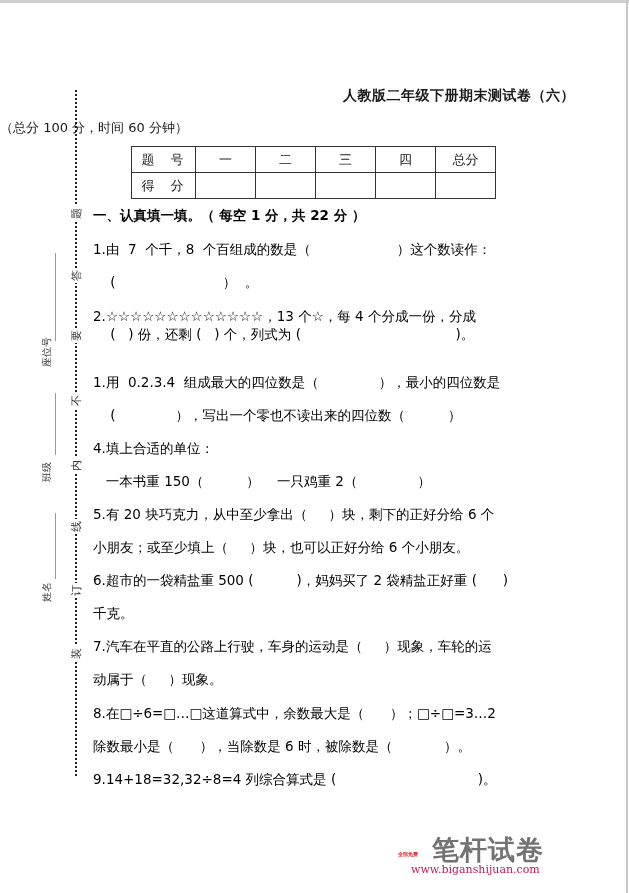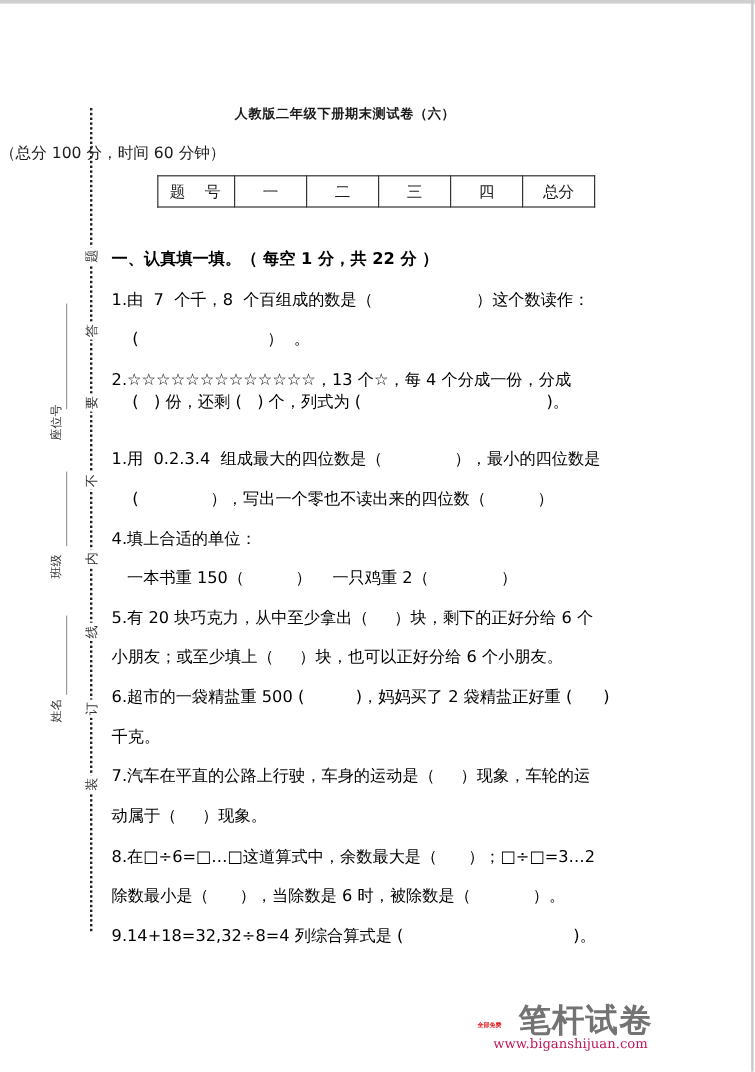--- a/index.html
+++ b/index.html
@@ -24,22 +24,22 @@
   }
   .side-label {
     position: absolute; font-size: 10px; color: #333;
     font-family: "DejaVu Serif", "Liberation Serif", serif;
     transform: rotate(-90deg); transform-origin: center center;
     white-space: nowrap; width: 40px; text-align: center;
   }
   .side-underline { position: absolute; left: 55px; width: 1px; background: #999; }
 
   .title {
-    position: absolute; left: 0; width: 575px; top: 87px; text-align: center;
-    font-size: 11px; font-weight: bold; letter-spacing: 0.5px;
+    position: absolute; left: 0; width: 575px; top: 87px; text-align: right;
+    font-size: 14px; font-weight: bold; letter-spacing: 0.5px;
   }
   .subtitle {
     position: absolute; left: 0; width: 629px; top: 119px; 
     font-size: 13px;
   }
   table.score {
     position: absolute; left: 131px; top: 146px; border-collapse: collapse;
     font-size: 13px;
   }
   table.score td {
@@ -97,20 +97,28 @@
 <table class="score">
   <tbody>
       <tr>
     <td class="head">题 号</td>
     <td>一</td>
     <td>二</td>
     <td>三</td>
     <td>四</td>
     <td>总分</td>
   </tr>
+  <tr>
+    <td class="head">得 分</td>
+    <td></td>
+    <td></td>
+    <td></td>
+    <td></td>
+    <td></td>
+  </tr>
 </tbody>
   </table>
 
 <div class="line section-heading" style="top:207px">一、认真填一填。（ 每空 1 分，共 22 分 ）</div>
 <div class="line" style="top:241px">1.由  7  个千，8  个百组成的数是（                    ）这个数读作：</div>
 <div class="line" style="top:274px">    (                         ）  。</div>
 <div class="line" style="top:308px">2.☆☆☆☆☆☆☆☆☆☆☆☆☆，13 个☆，每 4 个分成一份，分成</div>
 <div class="line" style="top:326px">    (   ) 份，还剩 (   ) 个，列式为 (                                    )。</div>
 <div class="line" style="top:374px">1.用  0.2.3.4  组成最大的四位数是（              ），最小的四位数是</div>
 <div class="line" style="top:407px">    (              ），写出一个零也不读出来的四位数（          ）</div>

